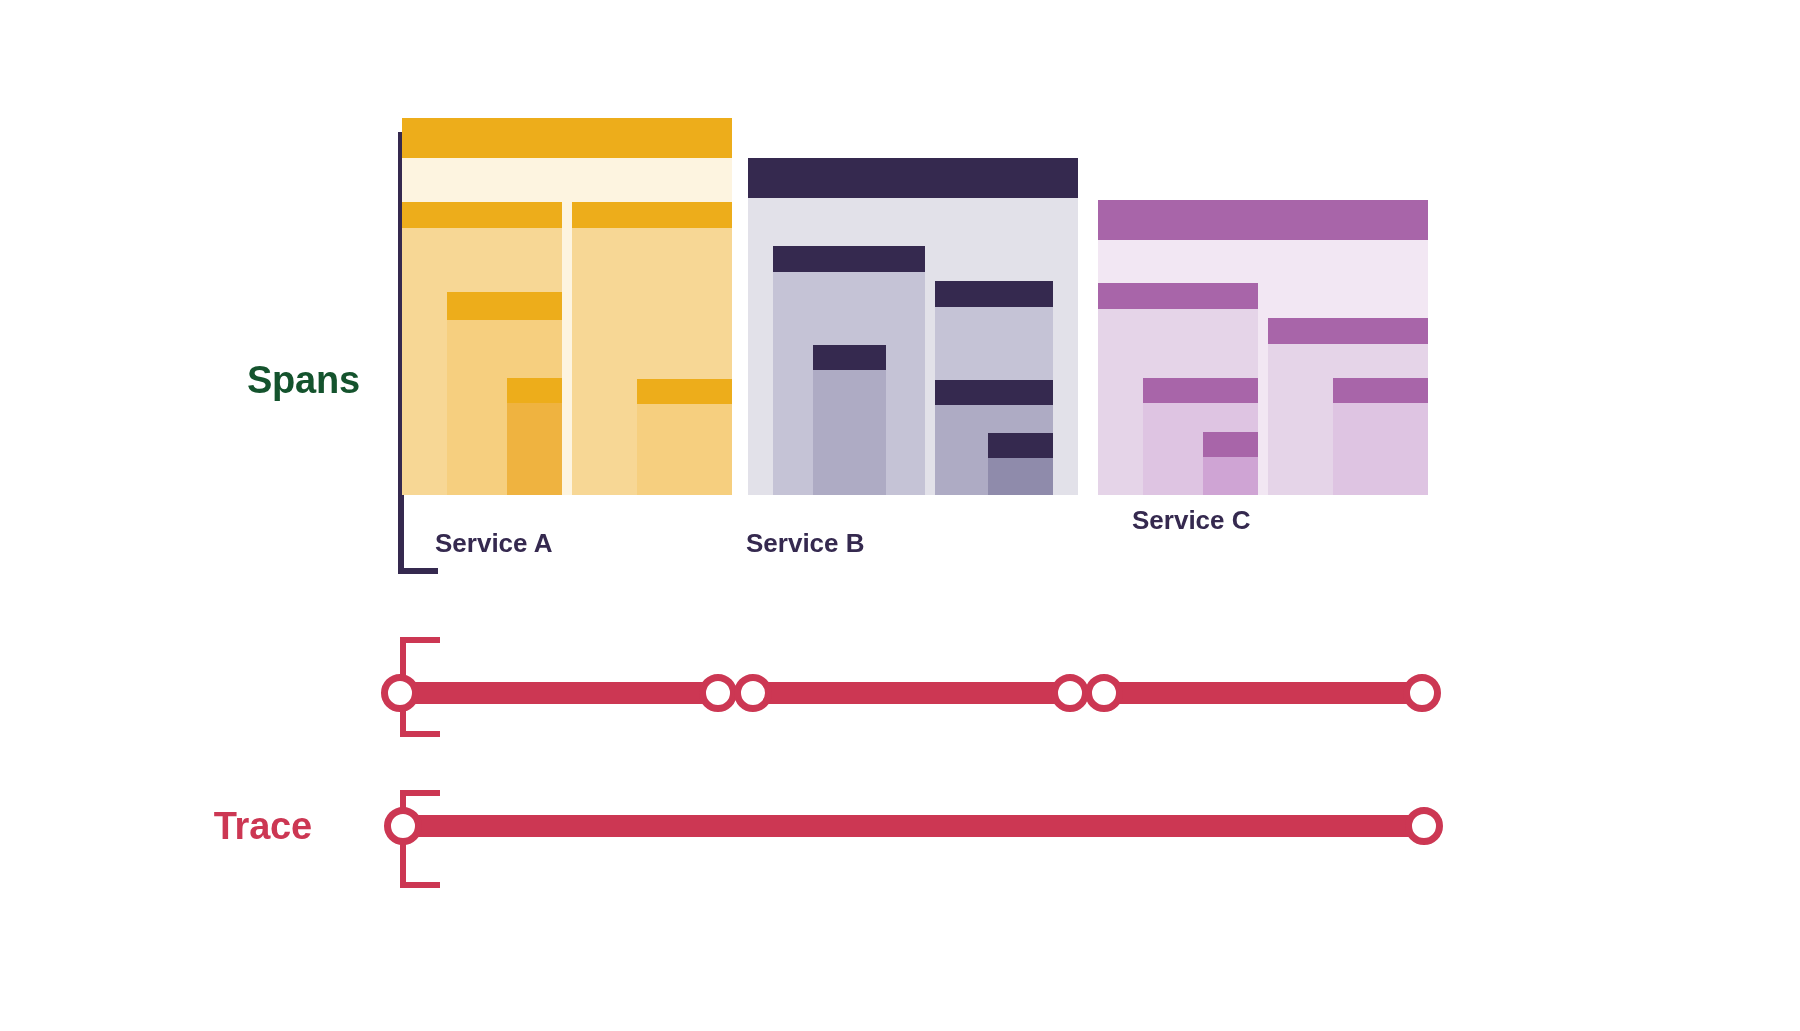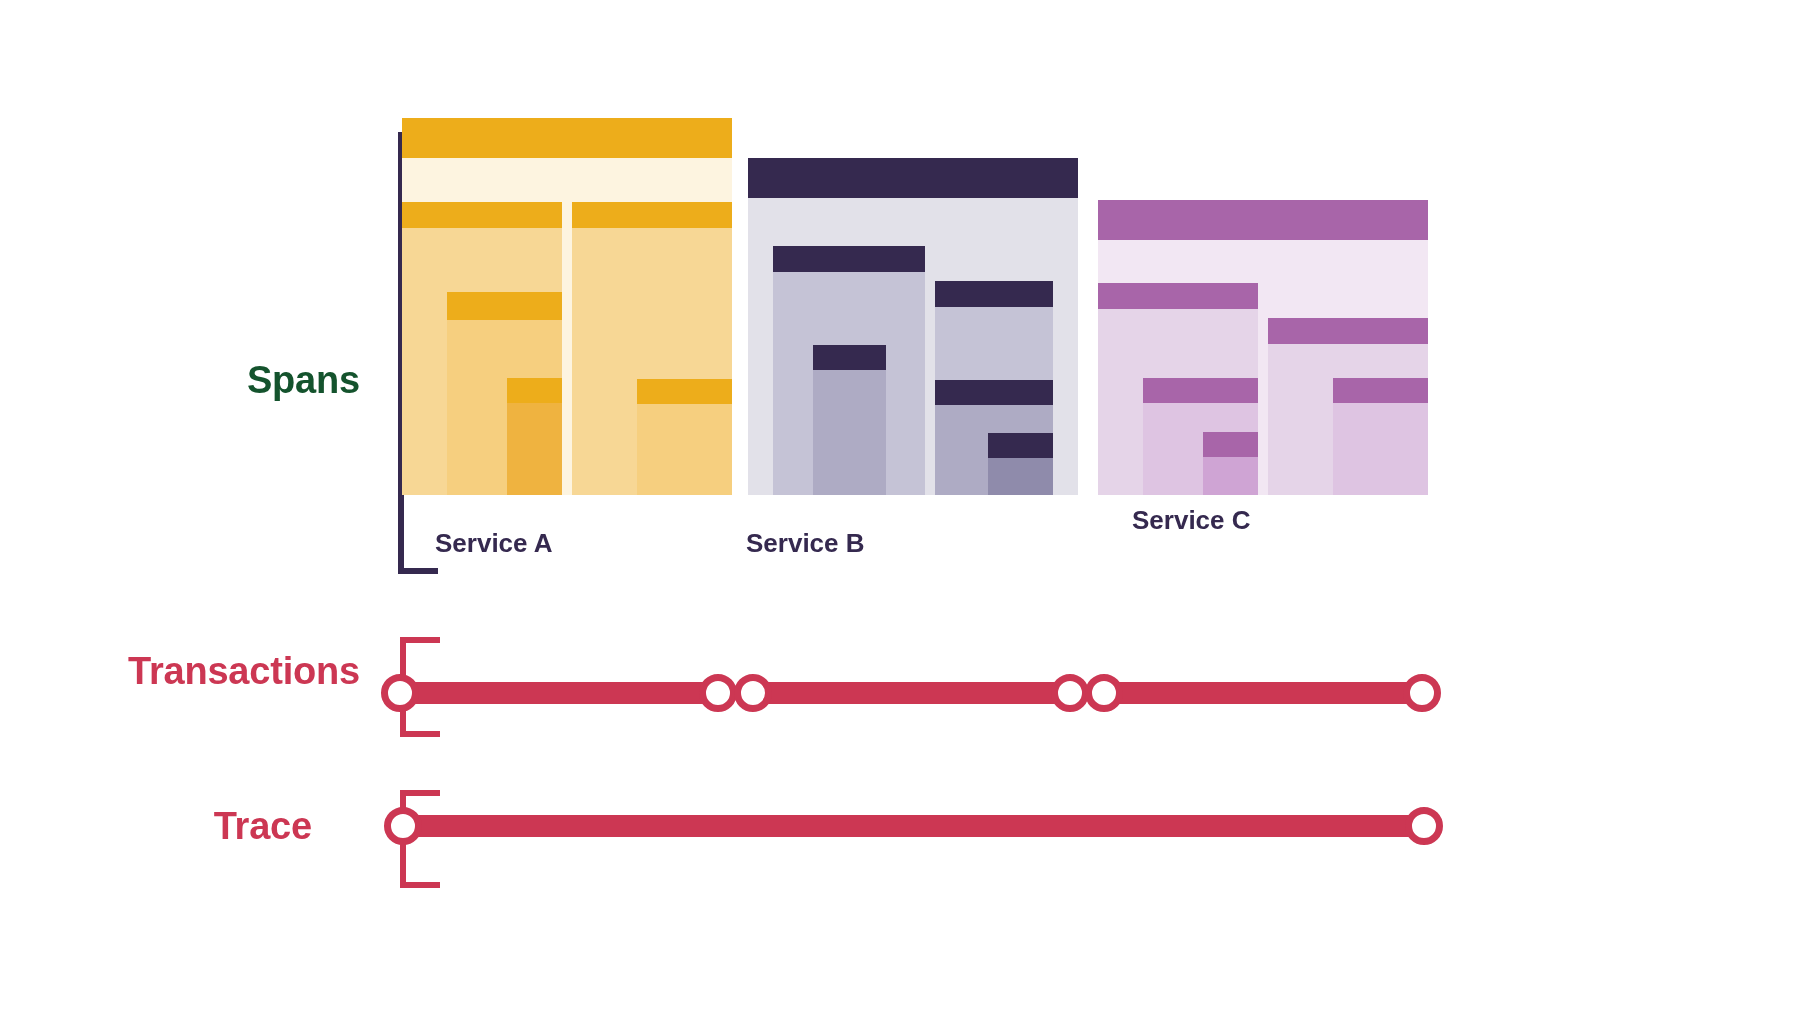--- a/index.html
+++ b/index.html
@@ -116,21 +116,20 @@
     background: #ffffff;
     border: 7px solid #cc3753;
   }
 </style>
 </head>
 <body>
 
 <div id="stage">
 
   <div class="row-label label-spans">Spans</div>
-  <div class="row-label label-transactions">Transactions</div>
   <div class="row-label label-trace">Trace</div>
 
   <div class="bracket bracket-spans"></div>
   <div class="bracket bracket-transactions"></div>
   <div class="bracket bracket-trace"></div>
 
   <div id="spans-area">
       <div class="span-bar" style="left: 402px; top: 118px; width: 330px; height: 377px; background: rgb(253, 244, 224);">
         <div style="position: absolute; left: 0px; top: 0px; width: 100%; height: 40px; background: rgb(237, 173, 27);"></div>
       </div>

